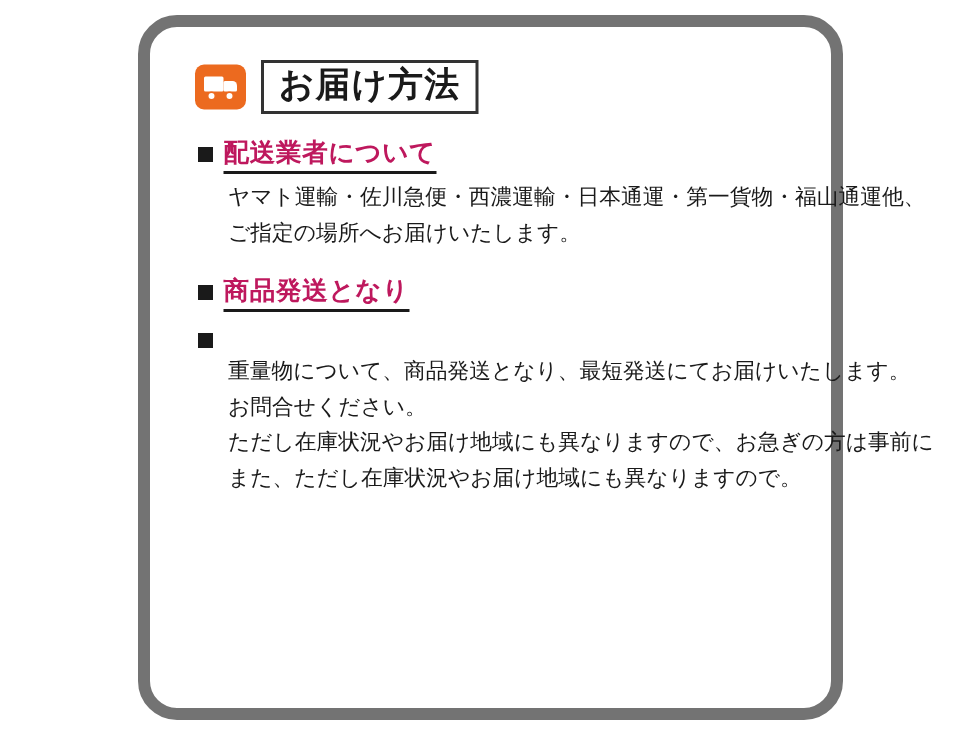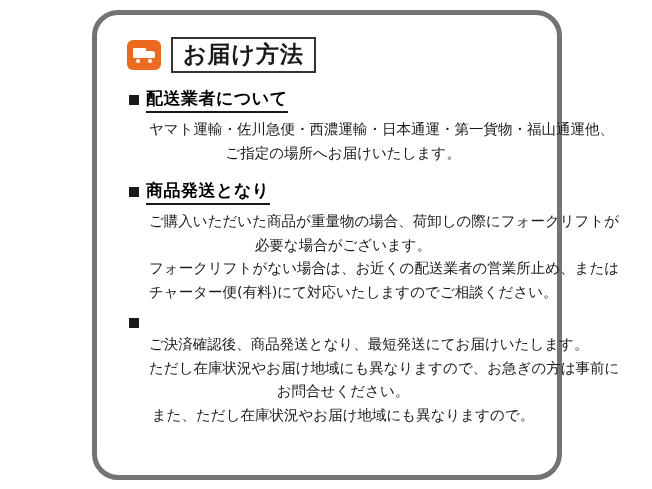--- a/index.html
+++ b/index.html
@@ -19,21 +19,21 @@
     height: 489px;
     background: #ffffff;
     box-sizing: border-box;
   }
   .card {
     position: absolute;
     left: 92px;
     top: 10px;
     width: 470px;
     height: 470px;
-    border: 5px solid #737373;
+    border: 8px solid #737373;
     border-radius: 26px;
     background: #ffffff;
     box-sizing: border-box;
     padding: 16px 20px 0 20px;
   }
   .title-row {
     display: flex;
     align-items: center;
     gap: 10px;
     margin-left: 10px;
@@ -92,21 +92,21 @@
   .sections {
     margin-top: 14px;
     padding-left: 12px;
   }
   .section {
     margin-bottom: 14px;
   }
   .sec-head {
     font-size: 17px;
     font-weight: bold;
-    color: #000000;
+    color: #be185d;
     letter-spacing: 0.5px;
     display: flex;
     align-items: center;
     gap: 7px;
     margin-bottom: 5px;
     font-family: "DejaVu Sans", "Liberation Sans", sans-serif;
   }
   .sec-head .sq {
     display: inline-block;
     width: 10px;
@@ -120,21 +120,20 @@
   }
   .sec-body {
     padding-left: 20px;
   }
   .line {
     font-size: 14.5px;
     line-height: 1.62;
     color: #1a1a1a;
     white-space: nowrap;
     font-family: "DejaVu Sans", "Liberation Sans", sans-serif;
-    text-align: center;
   }
 </style>
 </head>
 <body>
 
 <div class="page">
   <div class="card">
 
     <div class="title-row">
       <div class="truck-badge">
@@ -157,35 +156,29 @@
           <div class="line">ヤマト運輸・佐川急便・西濃運輸・日本通運・第一貨物・福山通運他、</div>
           <div class="line">ご指定の場所へお届けいたします。</div>
         </div>
       </div>
 
       <div class="section">
         <div class="sec-head">
           <span class="sq"></span>
           <span class="underline">商品発送となり</span>
         </div>
-        <div class="sec-body">
-          <div class="line">ご購入いただいた商品が重量物の場合、荷卸しの際にフォークリフトが</div>
-          <div class="line">必要な場合がございます。</div>
-          <div class="line">フォークリフトがない場合は、お近くの配送業者の営業所止め、または</div>
-          <div class="line">チャーター便(有料)にて対応いたしますのでご相談ください。</div>
-        </div>
       </div>
 
       <div class="section">
         <div class="sec-head">
           <span class="sq"></span>
         </div>
         <div class="sec-body">
-          <div class="line">ご決済確認後、商品発送となり、最短発送にてお届けいたします。</div>
+          <div class="line">重量物について、商品発送となり、最短発送にてお届けいたします。</div>
+          <div class="line">お問合せください。</div>
           <div class="line">ただし在庫状況やお届け地域にも異なりますので、お急ぎの方は事前に</div>
-          <div class="line">お問合せください。</div>
           <div class="line">また、ただし在庫状況やお届け地域にも異なりますので。</div>
         </div>
       </div>
 
     </div>
   </div>
 </div>
 
 </body></html>

